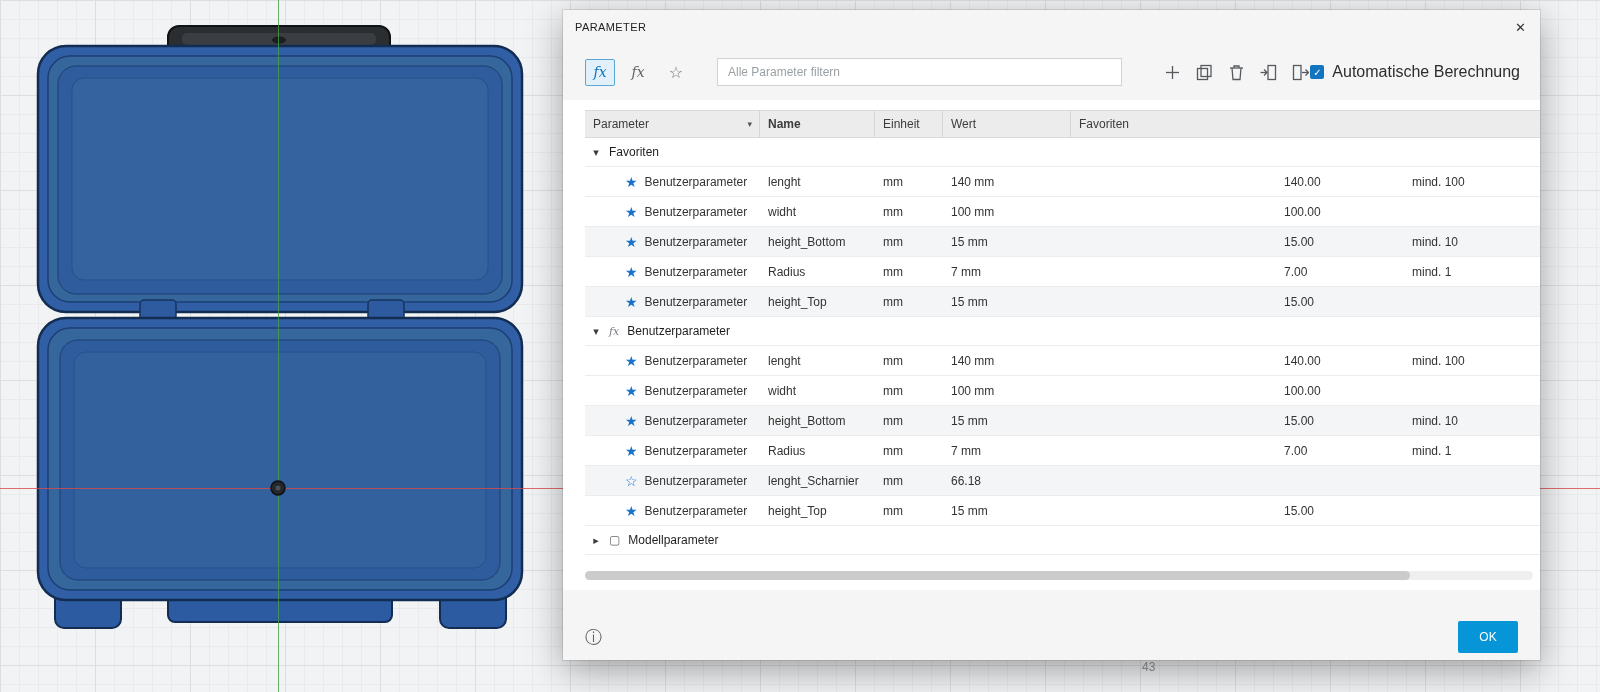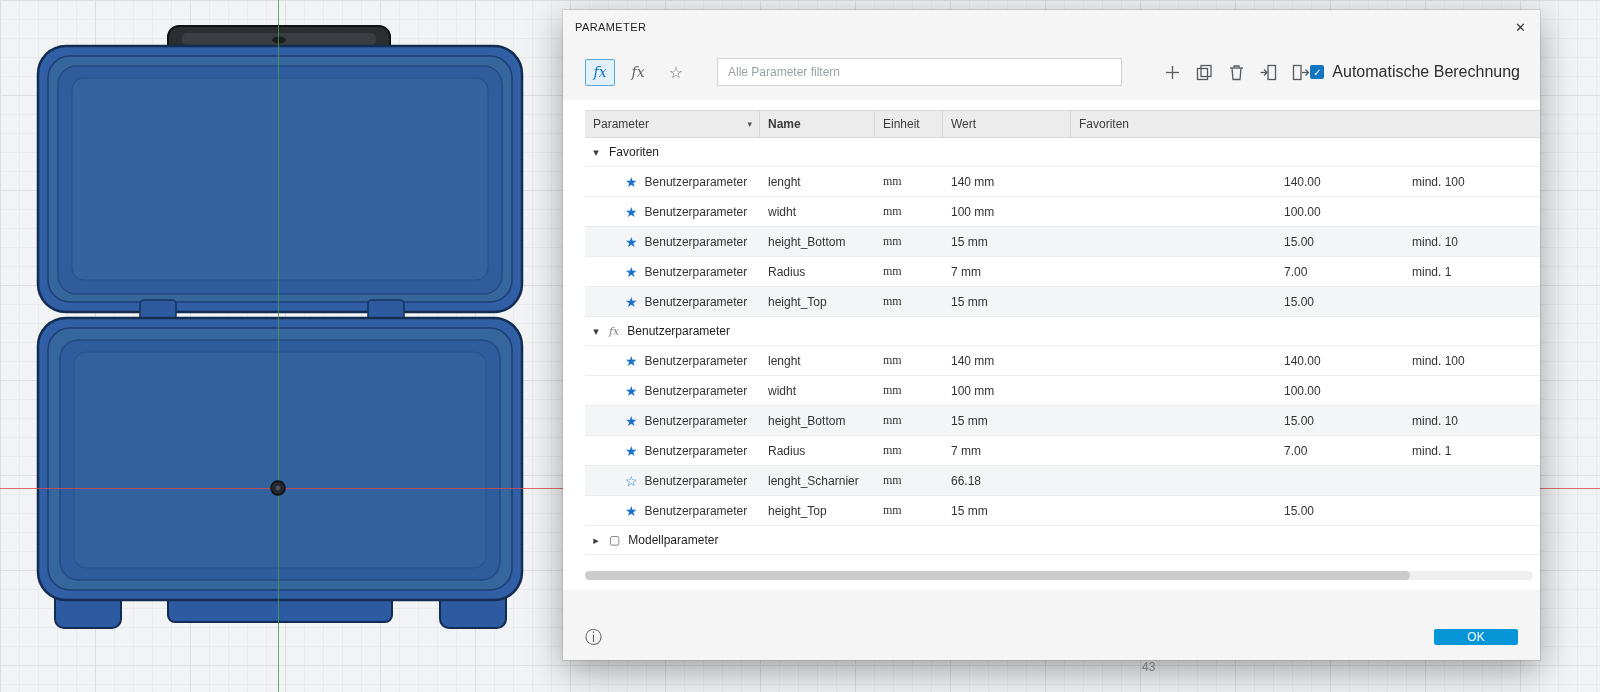--- a/index.html
+++ b/index.html
@@ -56,32 +56,32 @@
   .chev{font-size:11px;color:#3c3c3c;width:10px;text-align:center;}
   .gfx{font-family:"DejaVu Serif",serif;font-style:italic;font-size:11px;color:#7a7e82;}
   .gbox{font-size:12px;color:#666;}
 
   .row{display:flex;align-items:center;height:30px;width:955px;border-bottom:1px solid #ececec;font-size:12px;color:#333;box-sizing:border-box;background:#fff;}
   .row.alt{background:#f4f5f6;}
   .cell{box-sizing:border-box;white-space:nowrap;overflow:hidden;}
   .c-param{width:175px;display:flex;align-items:center;padding-left:40px;gap:7px;}
   .star{font-size:14px;color:#1a73c8;line-height:1;}
   .c-name{width:115px;padding-left:8px;}
-  .c-unit{width:68px;padding-left:8px;font-family:Liberation Serif, serif;}
+  .c-unit{width:68px;padding-left:8px;}
   .c-expr{width:333px;padding-left:8px;}
   .c-wert{width:128px;padding-left:8px;}
   .c-comment{flex:1;padding-left:8px;}
 
   .hscroll{width:948px;height:9px;background:#efefef;border-radius:5px;margin-top:16px;position:relative;}
   .hscroll .thumb{position:absolute;left:0;top:0;height:9px;width:87%;background:#cbcbcb;border-radius:5px;cursor:pointer;}
 
   
   .dlg-footer{margin-top:auto;height:46px;display:flex;align-items:center;justify-content:space-between;padding:0 22px;flex:0 0 auto;}
   .info-ico{font-size:17px;color:#5f6468;cursor:pointer;}
-  .ok-btn{min-width:40px;height:16px;background:#0696d7;color:#fff;font-size:12px;display:flex;align-items:center;justify-content:center;border-radius:2px;cursor:pointer;padding:0 22px;}
+  .ok-btn{min-width:40px;height:32px;background:#0696d7;color:#fff;font-size:12px;display:flex;align-items:center;justify-content:center;border-radius:2px;cursor:pointer;padding:0 10px;}
 </style>
 </head>
 <body>
 
 <div class="viewport">
   <svg width="1600" height="692" viewBox="0 0 1600 692">
 
     <g>
       <rect x="55" y="580" width="66" height="48" rx="9" fill="#2d5ba2" stroke="#132c52" stroke-width="2"></rect>
       <rect x="440" y="580" width="66" height="48" rx="9" fill="#2d5ba2" stroke="#132c52" stroke-width="2"></rect>

